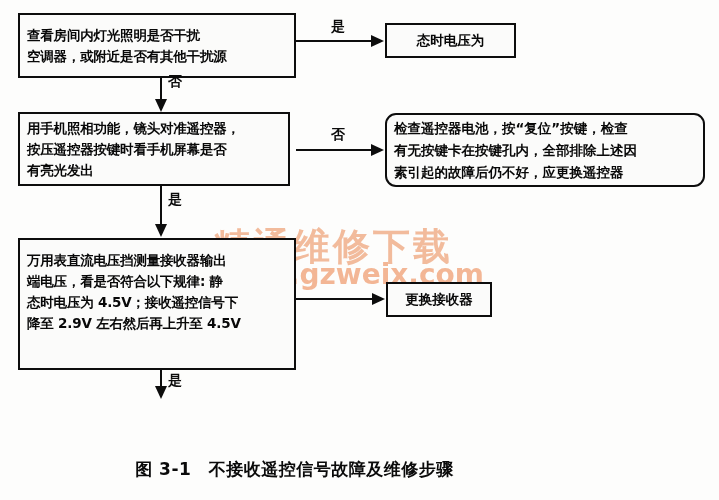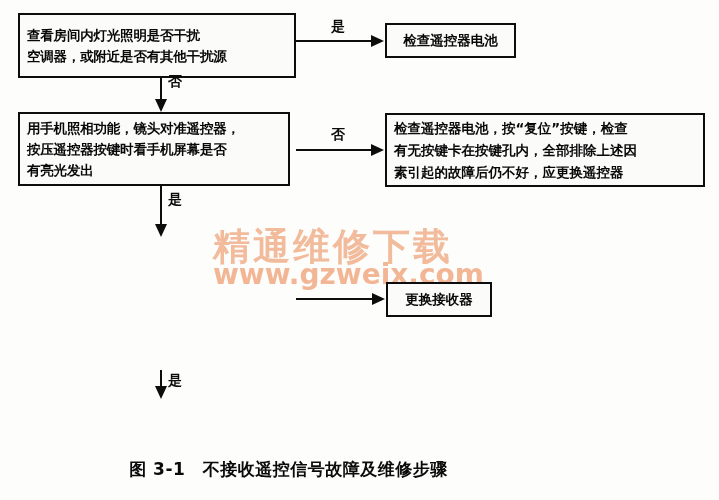--- a/index.html
+++ b/index.html
@@ -62,21 +62,21 @@
     line-height: 21px;
     letter-spacing: 0px;
     white-space: pre-line;
   }
   .box.center { justify-content: center; }
   .box.center .txt { text-align: center; }
 
   #box-interference      { left: 18px;  top: 13px;  width: 278px; height: 65px; }
   #box-exclude-ext       { left: 385px; top: 23px;  width: 131px; height: 35px; }
   #box-phone-camera      { left: 18px;  top: 112px; width: 272px; height: 74px; }
-  #box-check-remote      { left: 385px; top: 113px; width: 320px; height: 74px; }
+  #box-check-remote      { left: 385px; top: 113px; width: 320px; height: 74px; border-radius: 11px; }
   #box-measure-voltage   { left: 18px;  top: 238px; width: 278px; height: 132px; }
   #box-replace-receiver  { left: 386px; top: 282px; width: 106px; height: 35px; }
   #box-replace-mainboard { left: 18px;  top: 400px; width: 400px; height: 38px; }
 
   #box-interference .txt,
   #box-phone-camera .txt,
   #box-measure-voltage .txt { letter-spacing: -0.2px; }
   #box-measure-voltage { align-items: flex-start; padding-top: 10px; }
   #box-check-remote .txt { line-height: 22px; }
 
@@ -125,20 +125,21 @@
     left: 0;
     top: 458px;
     width: 577px;
     text-align: center;
     font-family: "DejaVu Sans", "Liberation Sans", sans-serif;
     font-weight: bold;
     font-size: 17px;
     color: #0a0a0a;
     letter-spacing: 0.5px;
     z-index: 4;
+    padding-left: 6px;
   }
 </style>
 </head>
 <body>
 
 <div id="page">
 
   <div class="wm wm-cn">精通维修下载</div>
   <div class="wm wm-url">www.gzweix.com</div>
 
@@ -164,35 +165,41 @@
   <div class="ln v" style="left:160px; top:370px; height:17px;"></div>
   <div class="arrow down" style="left:155px; top:386px;"></div>
   <div class="elabel" style="left:168px; top:371px;">是</div>
 
   <div class="box" id="box-interference">
     <span class="txt">查看房间内灯光照明是否干扰
 空调器，或附近是否有其他干扰源</span>
   </div>
 
   <div class="box center" id="box-exclude-ext">
-    <span class="txt">检查遥控器电池</span>
+    <span class="txt">态时电压为</span>
   </div>
 
   <div class="box" id="box-phone-camera">
     <span class="txt">用手机照相功能，镜头对准遥控器，
 按压遥控器按键时看手机屏幕是否
 有亮光发出</span>
   </div>
 
   <div class="box" id="box-check-remote">
     <span class="txt">检查遥控器电池，按“复位”按键，检查
 有无按键卡在按键孔内，全部排除上述因
 素引起的故障后仍不好，应更换遥控器</span>
   </div>
 
+  <div class="box" id="box-measure-voltage">
+    <span class="txt">万用表直流电压挡测量接收器输出
+端电压，看是否符合以下规律: 静
+态时电压为 4.5V；接收遥控信号下
+降至 2.9V 左右然后再上升至 4.5V</span>
+  </div>
 
   <div class="box center" id="box-replace-receiver">
     <span class="txt">更换接收器</span>
   </div>
 
 
   <div id="caption">图 3-1　不接收遥控信号故障及维修步骤</div>
 
 </div>
 

